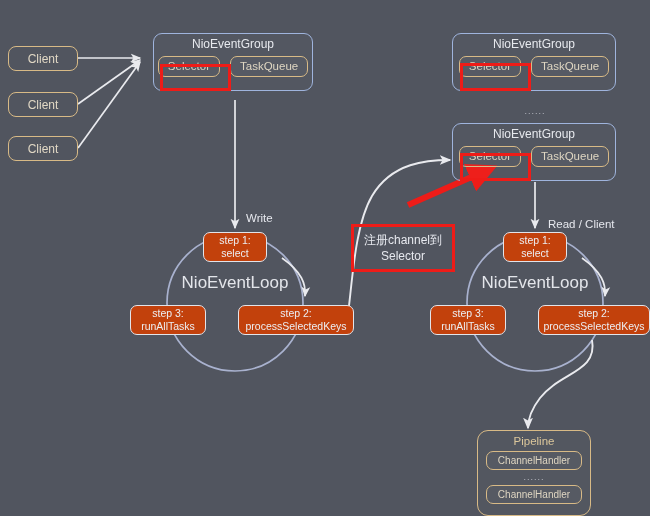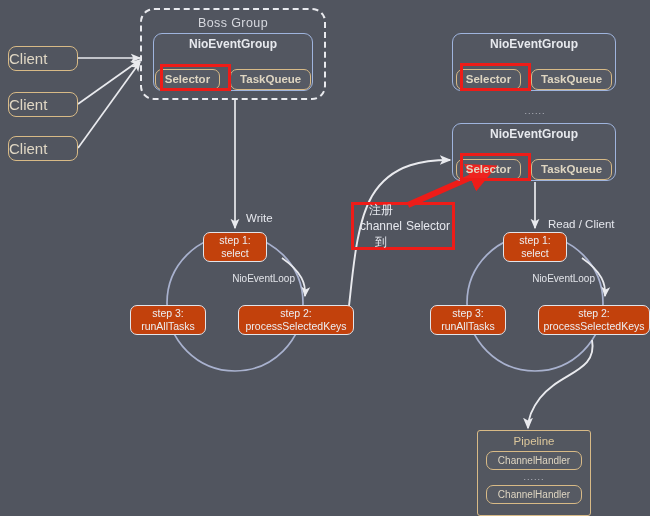--- a/index.html
+++ b/index.html
@@ -53,23 +53,22 @@
     font-size: 12.5px;
     letter-spacing: .4px;
   }
 
   
   .evt-group {
     border: 1.6px solid #9fb4dd;
     border-radius: 9px;
     background: rgba(255,255,255,0.015);
     flex-direction: column;
-    justify-content: space-between;
+    justify-content: flex-start;
     padding-top: 4px;
-    font-weight: bold;
   }
   .evt-group-title {
     color: #e7e9ee;
     font-size: 12px;
     margin-bottom: 4px;
   }
   .evt-row {
     display: flex;
     gap: 10px;
     align-items: center;
@@ -92,24 +91,24 @@
     background: rgba(255,255,255,0.02);
   }
 
   
   .client {
     position: absolute;
     box-sizing: border-box;
     border: 1.8px solid #d8ba86;
     border-radius: 8px;
     color: #e0d7c4;
-    font-size: 15px;
-    display: flex;
-    align-items: center;
-    justify-content: flex-start;
+    font-size: 12px;
+    display: flex;
+    align-items: center;
+    justify-content: center;
   }
 
   
   .redbox {
     position: absolute;
     box-sizing: border-box;
     border: 3px solid #ee1c18;
     background: transparent;
   }
 
@@ -142,36 +141,36 @@
     align-items: center;
     justify-content: center;
     text-align: center;
     padding: 2px 5px;
     white-space: nowrap;
   }
 
   .loop-label {
     position: absolute;
     color: #e3e5ea;
-    font-size: 10px;
-    text-align: right;
+    font-size: 17px;
+    text-align: center;
   }
   .edge-label {
     position: absolute;
     color: #e6e8ee;
     font-size: 11.5px;
     white-space: nowrap;
   }
 
   
   .pipeline {
     position: absolute;
     box-sizing: border-box;
     border: 1.8px solid #d8ba86;
-    border-radius: 3px;
+    border-radius: 11px;
     display: flex;
     flex-direction: column;
     align-items: center;
     padding-top: 4px;
     background: rgba(255,255,255,0.012);
   }
   .pipeline-title {
     color: #dcc79b;
     font-size: 11.5px;
     margin-bottom: 4px;
@@ -226,23 +225,20 @@
   <div class="client" style="left:8px;  top:46px;  width:70px; height:25px;">
     <span>Client</span>
   </div>
   <div class="client" style="left:8px;  top:92px;  width:70px; height:25px;">
     <span>Client</span>
   </div>
   <div class="client" style="left:8px;  top:136px; width:70px; height:25px;">
     <span>Client</span>
   </div>
 
-  <div class="node group-dashed" style="left:140px; top:8px; width:186px; height:92px;">
-    <div class="group-title">Boss Group</div>
-  </div>
 
   <div class="node evt-group" style="left:153px; top:33px; width:160px; height:58px;">
     <div class="evt-group-title">NioEventGroup</div>
     <div class="evt-row">
       <div class="pill">Selector</div>
       <div class="pill">TaskQueue</div>
     </div>
   </div>
   <div class="redbox" style="left:160px; top:64px; width:71px; height:27px;"></div>
 
@@ -279,21 +275,21 @@
     <span>processSelectedKeys</span>
   </div>
 
   <div class="step" style="left:130px; top:305px; width:76px; height:30px; flex-direction:column;">
     <span>step 3:</span>
     <span>runAllTasks</span>
   </div>
 
   <div class="loop-label" style="left:175px; top:273px; width:120px;">NioEventLoop</div>
 
-  <div class="annotation" style="left:351px; top:202px; width:104px; height:48px; flex-direction:row;">
+  <div class="annotation" style="left:351px; top:224px; width:104px; height:48px; flex-direction:column;">
     <span>注册channel到</span>
     <span>Selector</span>
   </div>
 
   <div class="edge-label" style="left:548px; top:218px;">Read / Client</div>
 
   <div class="step" style="left:503px; top:232px; width:64px; height:30px; flex-direction:column;">
     <span>step 1:</span>
     <span>select</span>
   </div>

